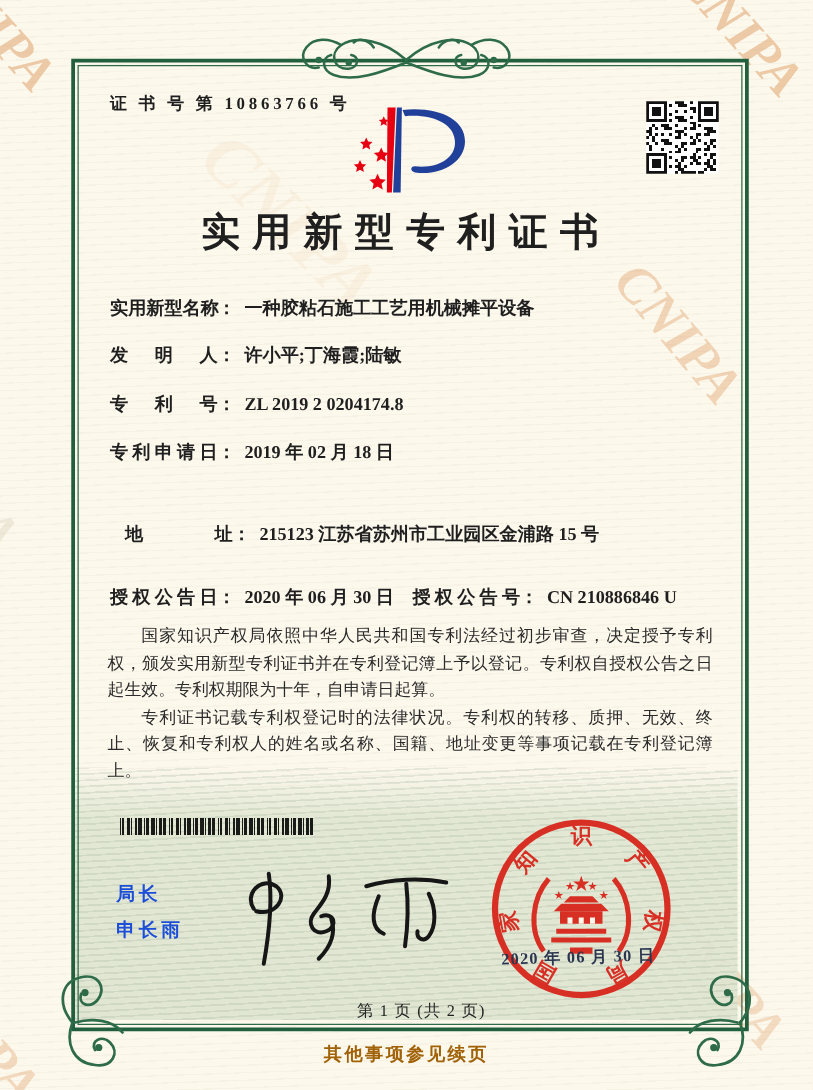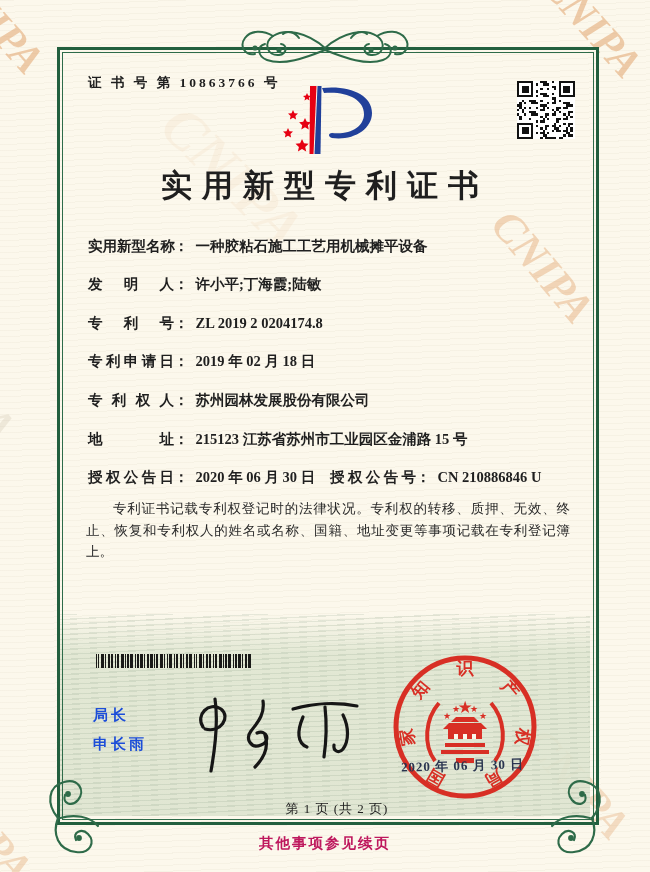--- a/index.html
+++ b/index.html
@@ -34,21 +34,21 @@
   .barcode{position:absolute;left:90px;top:654px;}
   .signer{position:absolute;left:93px;top:706px;font-family:"Liberation Sans","DejaVu Sans",sans-serif;
       font-size:15px;font-weight:700;letter-spacing:3px;color:#1d4ed8;}
   .signer div{margin-bottom:10px;}
   .signature{position:absolute;left:185px;top:693px;}
   .seal{position:absolute;left:391px;top:653px;opacity:.95;}
   .sealdate{position:absolute;left:401px;top:757px;font-size:13px;font-weight:600;
       letter-spacing:1px;color:#2a3550;transform:rotate(-1.5deg);white-space:nowrap;}
   .pageinfo{position:absolute;left:0;top:800px;width:100%;text-align:center;font-size:13px;letter-spacing:1px;padding-left:12px;}
   .contnote{position:absolute;left:0;top:834px;width:100%;text-align:center;font-size:14.5px;
-      letter-spacing:2px;font-weight:600;color:#be185d;}
+      letter-spacing:2px;font-weight:600;color:#a16207;}
   .sealring{font-family:"Liberation Serif",serif;font-weight:bold;}
 </style>
 </head>
 <body>
 
 <div class="page">
 
   <div class="wm" style="left:-30px;top:-42px;transform:rotate(48deg);font-size:42px;opacity:.45;">CNIPA</div>
   <div class="wm" style="left:568px;top:-38px;transform:rotate(48deg);font-size:42px;opacity:.45;">CNIPA</div>
   <div class="wm" style="left:520px;top:200px;transform:rotate(50deg);font-size:44px;opacity:.35;">CNIPA</div>
@@ -277,34 +277,32 @@
     </div>
     <div class="frow" style="top:275px;">
       <span class="flabel">发明人</span><span>：</span><span class="fvalue">许小平;丁海霞;陆敏</span>
     </div>
     <div class="frow" style="top:314px;">
       <span class="flabel">专利号</span><span>：</span><span class="fvalue">ZL 2019 2 0204174.8</span>
     </div>
     <div class="frow" style="top:352px;">
       <span class="flabel">专利申请日</span><span>：</span><span class="fvalue">2019 年 02 月 18 日</span>
     </div>
-    <div class="frow" style="top:391px;">
-      <span class="flabel">专利权人</span><span>：</span><span class="fvalue">苏州园林发展股份有限公司</span>
-    </div>
-    <div class="frow" style="top:430px;">
+    <div class="frow" style="top:418px;margin-left:12px;">
       <span class="flabel">地址</span><span>：</span><span class="fvalue">215123 江苏省苏州市工业园区金浦路 15 号</span>
     </div>
     <div class="frow" style="top:468px;">
       <span class="flabel">授权公告日</span><span>：</span><span class="fvalue">2020 年 06 月 30 日</span>
       <span class="fld2">
         <span class="flabel">授权公告号</span><span>：</span><span class="fvalue">CN 210886846 U</span>
       </span>
     </div>
 
     <div class="paras">
+      <p>国家知识产权局依照中华人民共和国专利法经过初步审查，决定授予专利权，颁发实用新型专利证书并在专利登记簿上予以登记。专利权自授权公告之日起生效。专利权期限为十年，自申请日起算。</p>
       <p>专利证书记载专利权登记时的法律状况。专利权的转移、质押、无效、终止、恢复和专利权人的姓名或名称、国籍、地址变更等事项记载在专利登记簿上。</p>
     </div>
 
     <svg class="barcode" width="170" height="14" viewBox="0 0 170 15" shape-rendering="crispEdges">
       <g id="bars">
           <rect x="0" y="0" width="1" height="15" fill="#1a1a18"></rect>
           <rect x="2" y="0" width="2" height="15" fill="#1a1a18"></rect>
           <rect x="6" y="0" width="3" height="15" fill="#1a1a18"></rect>
           <rect x="10" y="0" width="1" height="15" fill="#1a1a18"></rect>
           <rect x="13" y="0" width="2" height="15" fill="#1a1a18"></rect>

